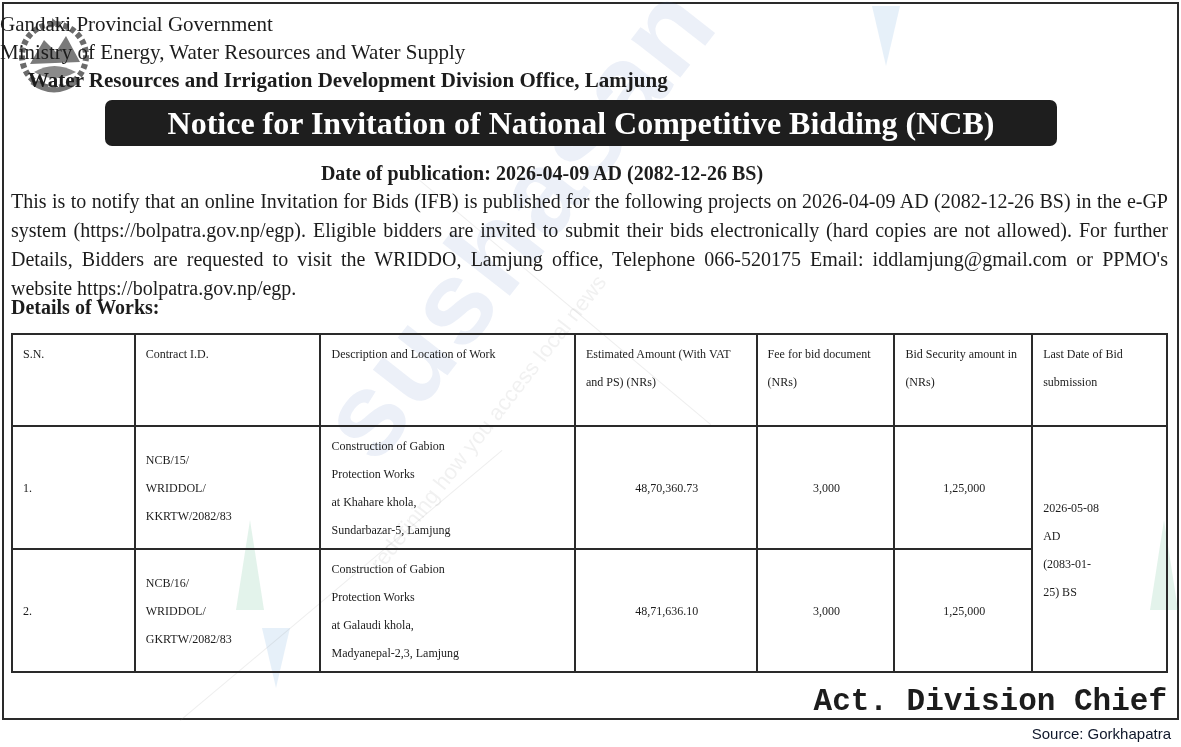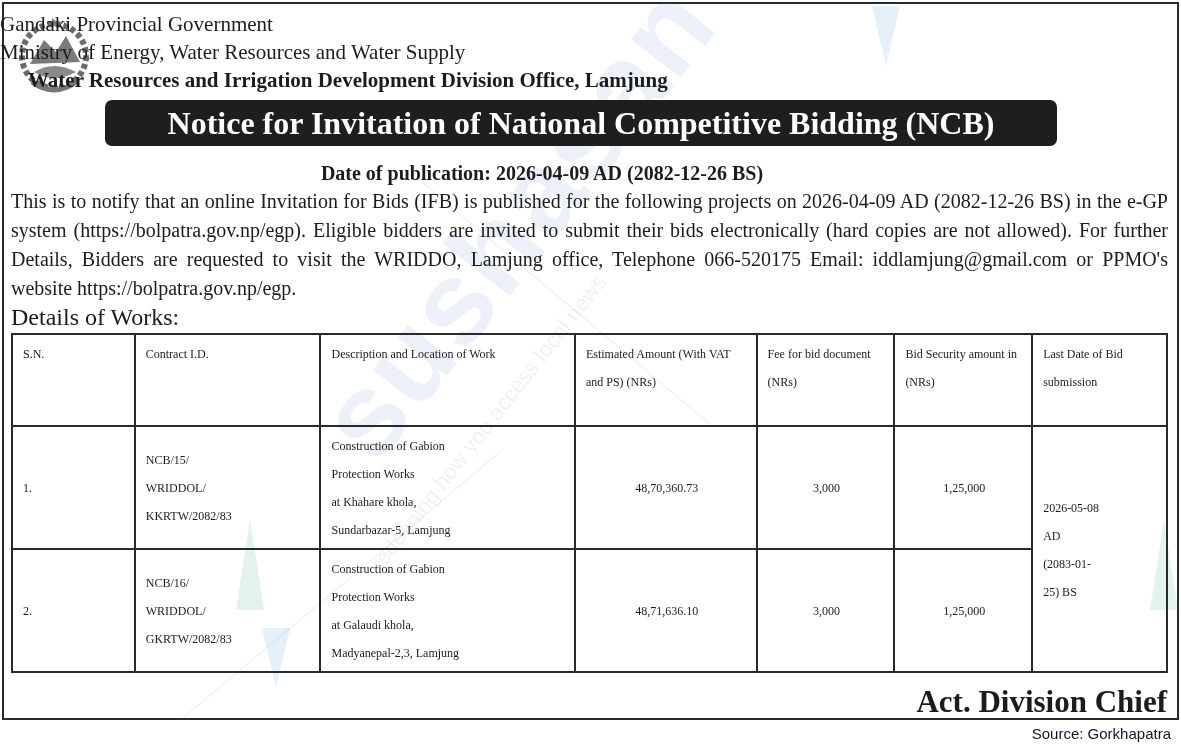--- a/index.html
+++ b/index.html
@@ -123,23 +123,23 @@
       width: 1157px;
       font-size: 20px;
       line-height: 29px;
       text-align: justify;
       text-align-last: left;
     }
 
     .details-label {
       position: absolute;
       left: 11px;
-      top: 304px;
-      font-weight: normal;
-      font-size: 24px;
+      top: 296px;
+      font-weight: bold;
+      font-size: 20px;
       white-space: nowrap;
     }
 
     table.works {
       position: absolute;
       left: 11px;
       top: 333px;
       width: 1157px;
       border-collapse: collapse;
       font-size: 12px;
@@ -164,20 +164,21 @@
     col.c-sec { width: 138px; }
     col.c-date { width: 135px; }
 
     .signature {
       position: absolute;
       right: 14px;
       top: 684px;
       font-weight: bold;
       font-size: 31px;
       white-space: nowrap;
+      font-family: Liberation Mono, monospace;
     }
 
     .source {
       position: absolute;
       right: 10px;
       top: 725px;
       font-family: "Liberation Sans", "DejaVu Sans", sans-serif;
       font-size: 15px;
       color: #0f172a;
       white-space: nowrap;

